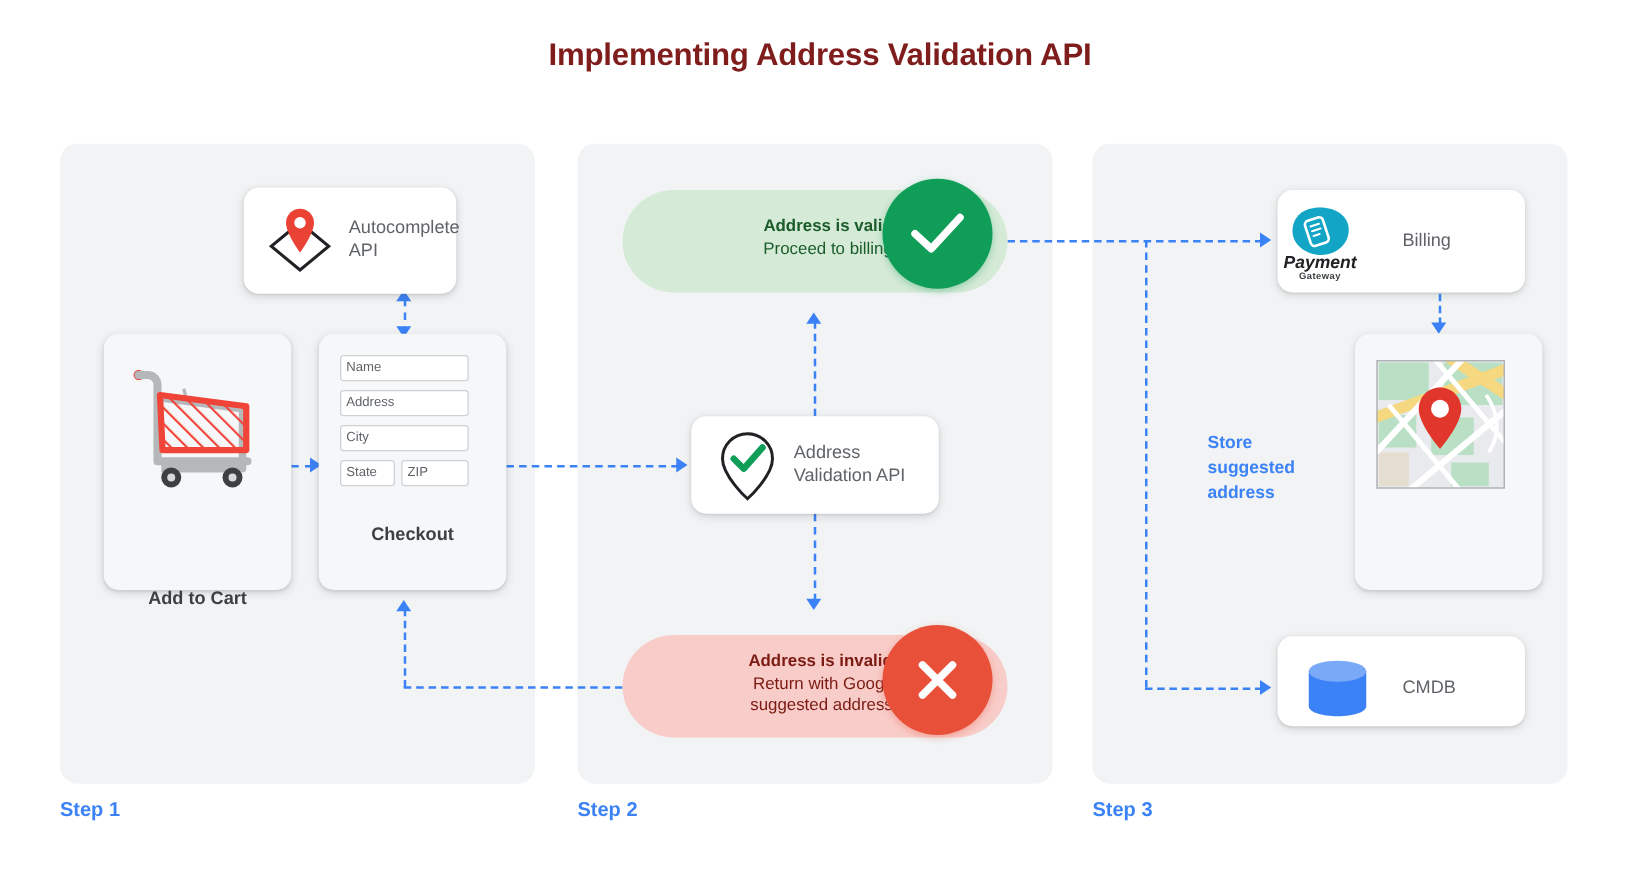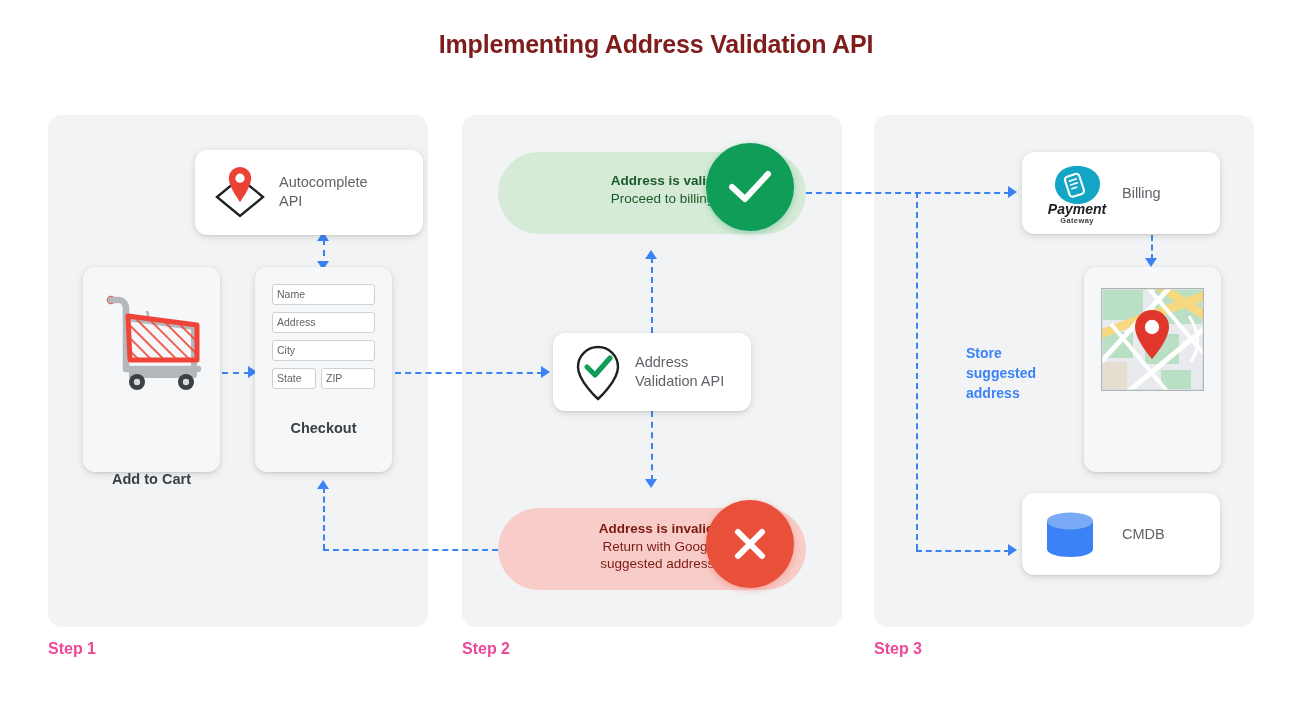--- a/index.html
+++ b/index.html
@@ -3,25 +3,25 @@
 <meta charset="utf-8">
 <style>
   html,body{margin:0;padding:0;background:#ffffff;}
   body{width:1312px;height:704px;position:relative;overflow:hidden;
        font-family:"Liberation Sans","DejaVu Sans",sans-serif;color:#3c4043;}
 
   #title{position:absolute;left:0;top:30px;width:1312px;text-align:center;
          font-size:25px;font-weight:bold;color:#7f1d1d;letter-spacing:-.2px;}
 
   .panel{position:absolute;background:#f1f3f4;border-radius:14px;}
-  .steplabel{position:absolute;font-size:16px;font-weight:bold;color:#ec4899;}
+  .steplabel{position:absolute;font-size:16px;font-weight:bold;color:#3b82f6;}
 
   .card{position:absolute;background:#ffffff;border-radius:12px;
         box-shadow:0 2px 7px rgba(60,64,67,.16),0 1px 2px rgba(60,64,67,.10);}
-  .card.flat{background:#f6f7f8;}
+  .card.flat{background:#f6f7f8;padding-left:13px;}
   .cardlabel{position:absolute;left:0;width:100%;text-align:center;
              font-size:14.5px;font-weight:bold;color:#3c4043;line-height:1.32;}
   .sidelabel{position:absolute;font-size:14.5px;color:#5f6368;line-height:1.32;}
 
   
   .field{position:absolute;background:#ffffff;border:1px solid #cdd1d4;
          border-radius:3px;font-size:10.5px;color:#5f6368;
          line-height:19px;padding-left:4px;box-sizing:border-box;height:21px;}
 
   
@@ -87,21 +87,21 @@
   <span>address</span>
 </div>
 
 <div class="vline" style="left:1151px;top:235px;height:25px;"></div>
 <div class="arw d" style="left:1145px;top:258px;"></div>
 
 <div class="hline" style="left:323px;top:549px;width:185px;"></div>
 <div class="vline" style="left:323px;top:487px;height:63px;"></div>
 <div class="arw u" style="left:317px;top:480px;"></div>
 
-<div class="card" style="left:195px;top:150px;width:228px;height:85px;">
+<div class="card" style="left:195px;top:150px;width:170px;height:85px;">
   <span style="position:absolute;left:16px;top:14px;">
     <svg width="58" height="57" viewBox="0 0 58 57">
       <path d="M29 14 L52 33 L29 52 L6 33 Z" fill="none" stroke="#202124" stroke-width="2.4"></path>
       <path d="M29 3c-6.2 0-11.2 5-11.2 11.2C17.8 23 29 38 29 38s11.2-15 11.2-23.8C40.2 8 35.2 3 29 3z" fill="#ea4335"></path>
       <circle cx="29" cy="14.2" r="4.6" fill="#ffffff"></circle>
     </svg>
   </span>
   <div class="sidelabel" style="left:84px;top:23px;">
     <span>Autocomplete</span><br>
     <span>API</span>
@@ -175,21 +175,21 @@
   <div class="badge bad" style="left:208px;top:-8px;width:88px;height:88px;">
     <span style="position:absolute;left:26px;top:26px;">
       <svg width="36" height="36" viewBox="0 0 36 36">
         <path d="M6 6 L30 30 M30 6 L6 30" fill="none" stroke="#ffffff" stroke-width="6" stroke-linecap="round"></path>
       </svg>
     </span>
   </div>
 </div>
 
 <div class="card" style="left:1022px;top:152px;width:198px;height:82px;">
-  <span style="position:absolute;left:22px;top:9px;text-align:right;">
+  <span style="position:absolute;left:1px;top:9px;text-align:right;">
     <svg width="66" height="66" viewBox="0 0 66 66">
       <path d="M33 5c13 0 23 7 23 18 0 11-10 20-22 20S11 35 11 24C11 12 20 5 33 5z" fill="#12a5c6"></path>
       <g transform="rotate(-18 33 24)">
         <rect x="23" y="13" width="15" height="21" rx="3.2" fill="none" stroke="#ffffff" stroke-width="2.1"></rect>
         <path d="M27 18h7 M27 22h7 M27 26h5" stroke="#ffffff" stroke-width="1.7" stroke-linecap="round"></path>
       </g>
       <text x="33" y="53" font-family="Liberation Sans, sans-serif" font-size="14" font-weight="bold" font-style="italic" fill="#202124" text-anchor="middle">Payment</text>
       <text x="33" y="62" font-family="Liberation Sans, sans-serif" font-size="7.5" font-weight="bold" fill="#3c4043" text-anchor="middle" letter-spacing="0.4">Gateway</text>
     </svg>
   </span>
@@ -213,21 +213,21 @@
       <path d="M10 36 L70 108" stroke="#ffffff" stroke-width="4"></path>
       <path d="M44 -4 L103 66" stroke="#ffffff" stroke-width="4"></path>
       <path d="M88 28 q16 24 2 46" fill="none" stroke="#ffffff" stroke-width="3"></path>
       <path d="M51 22c-9.5 0-17 7.5-17 17 0 13 17 32 17 32s17-19 17-32c0-9.5-7.5-17-17-17z" fill="#e1362c"></path>
       <circle cx="51" cy="39" r="7.2" fill="#ffffff"></circle>
       <rect x="0.5" y="0.5" width="102" height="102" fill="none" stroke="#b0b3b6" stroke-width="1.4"></rect>
     </svg>
   </span>
 </div>
 
-<div class="card" style="left:1022px;top:493px;width:198px;height:82px;text-align:center;">
+<div class="card" style="left:1022px;top:509px;width:198px;height:72px;text-align:center;">
   <span style="position:absolute;left:22px;top:17px;">
     <svg width="52" height="50" viewBox="0 0 52 50">
       <path d="M3 11v28c0 4.5 10 8 23 8s23-3.5 23-8V11z" fill="#3b82f6"></path>
       <ellipse cx="26" cy="11" rx="23" ry="8.4" fill="#7aa9f7"></ellipse>
     </svg>
   </span>
   <div class="sidelabel" style="left:100px;top:32px;">CMDB</div>
 </div>
 
 </body></html>

